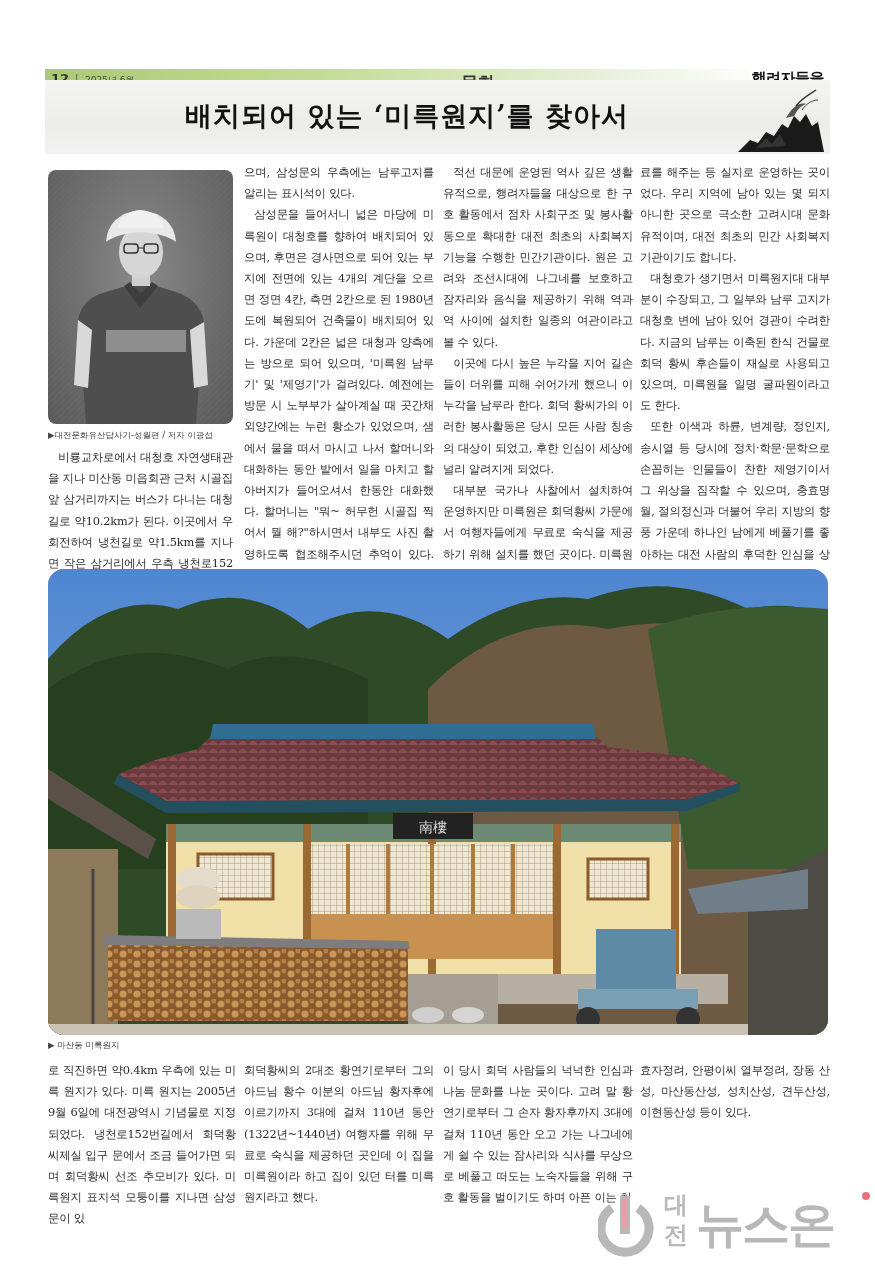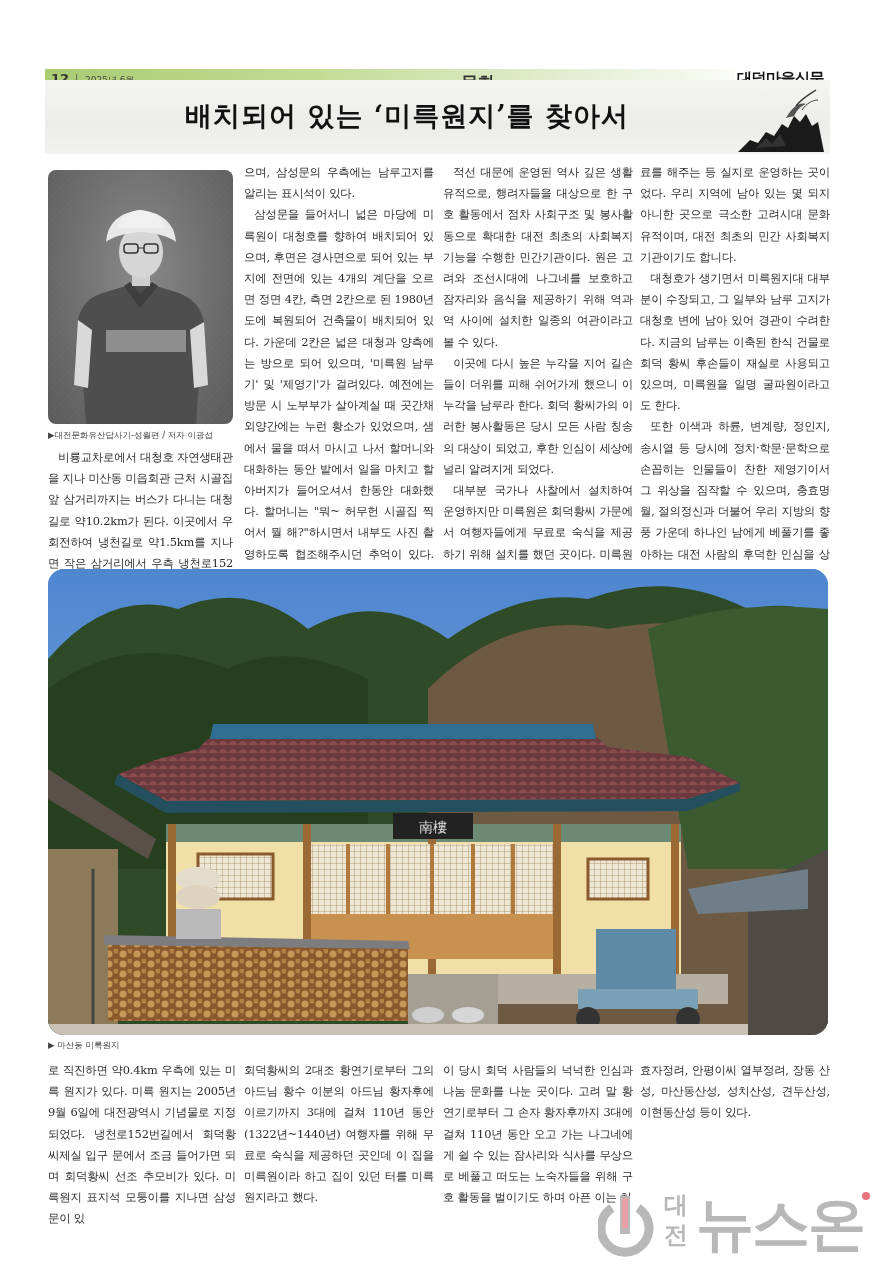--- a/index.html
+++ b/index.html
@@ -35,21 +35,21 @@
   .watermark { position: absolute; left: 598px; top: 1188px; width: 275px; height: 72px; }
 </style>
 </head>
 <body>
 
 <div class="topbar">
   <span class="pg">12</span>
   <span class="sep">|</span>
   <span class="date">2025년 6월</span>
   <span class="section">문화</span>
-  <span class="paper">대덕마을신문</span>
+  <span class="paper">행려자들을</span>
 </div>
 
 <div class="titleband">
   <h1 class="title">배치되어 있는 ‘미륵원지’를 찾아서</h1>
   <svg class="ink" viewBox="0 0 90 66">
     <path d="M2 64 L14 52 L22 55 L30 44 L38 48 L46 36 L52 40 L58 28 L64 34 L70 26 L76 38 L82 34 L88 64 Z" fill="#1a1a1a"></path>
     <path d="M50 30 C56 20 62 14 70 16 C64 18 60 24 58 28 Z" fill="#555"></path>
     <path d="M60 18 C66 10 74 6 80 2" stroke="#333" stroke-width="1.4" fill="none"></path>
     <path d="M66 22 C70 16 76 12 82 12" stroke="#444" stroke-width="1" fill="none"></path>
     <path d="M20 60 L30 50 L36 56 L44 46 L50 58 Z" fill="#333"></path>
@@ -212,14 +212,14 @@
 </div>
 
 <div class="watermark">
   <svg width="275" height="72" viewBox="0 0 275 72">
     <path d="M14 20 A24 24 0 1 0 40 20" stroke="#b8b8b8" stroke-width="9" fill="none"></path>
     <rect x="22" y="8" width="10" height="38" fill="#b8b8b8"></rect>
     <rect x="24" y="10" width="6" height="30" fill="#e8a0a8"></rect>
     <circle cx="268" cy="8" r="4" fill="#e8707c"></circle>
   </svg>
   <span style="position:absolute; left:66px; top:2px; font-family:'DejaVu Sans', sans-serif; font-weight:bold; font-size:24px; line-height:30px; color:#b8b8b8; width:26px; display:block; word-break:break-all;">대전</span>
-  <span style="position:absolute; left:98px; top:4px; font-family:'DejaVu Sans', sans-serif; font-weight:bold; font-size:58px; line-height:64px; color:#b8b8b8; letter-spacing:-2px;">뉴스온</span>
+  <span style="position:absolute; left:98px; top:4px; font-family:'DejaVu Sans', sans-serif; font-weight:bold; font-size:48px; line-height:64px; color:#b8b8b8; letter-spacing:-2px;">뉴스온</span>
 </div>
 
 </body></html>

